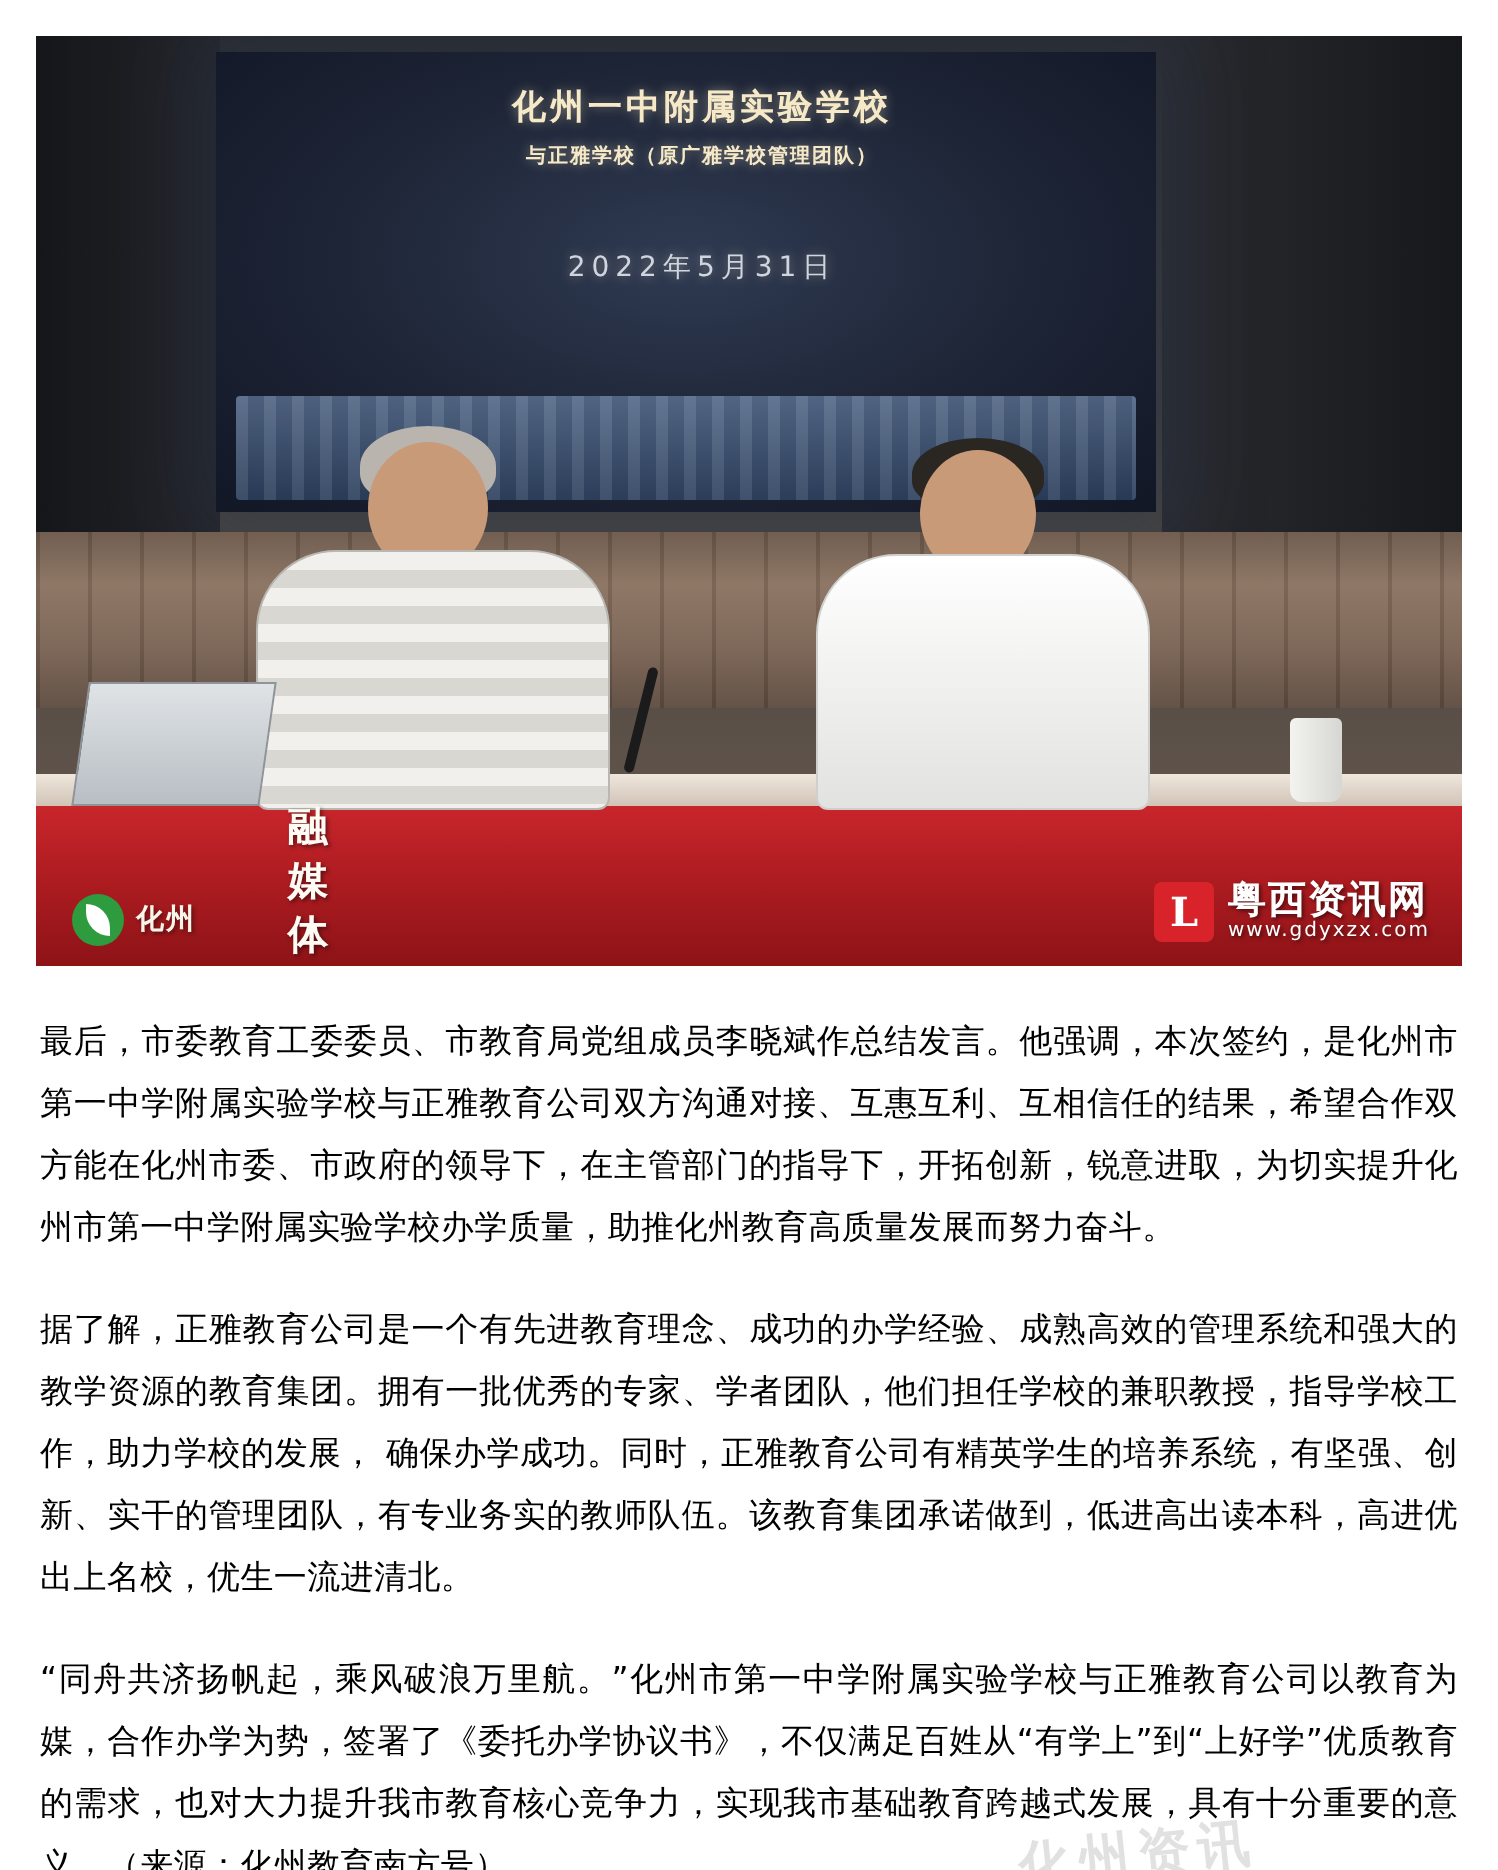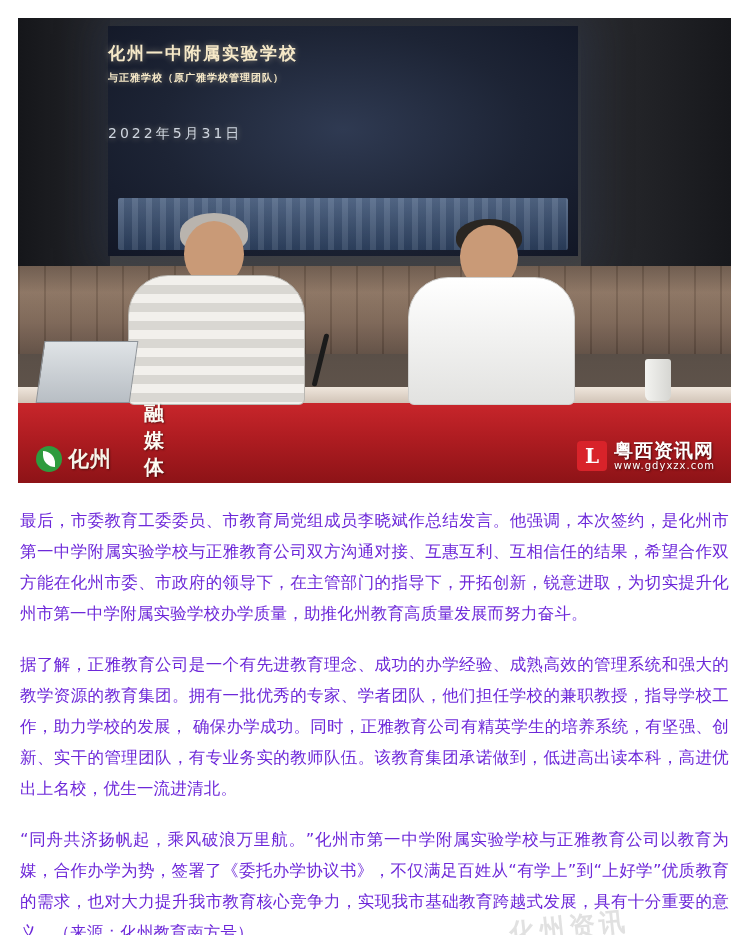--- a/index.html
+++ b/index.html
@@ -42,24 +42,24 @@
     left: 90px;
     top: 8px;
     width: 470px;
     height: 230px;
     background:
       radial-gradient(ellipse at 50% 45%, #2f3a52 0%, #1d2435 55%, #121726 100%);
     box-shadow: 0 0 40px 12px rgba(40,60,100,0.25);
   }
   .screen-text {
     position: absolute;
-    left: 0;
+    left: 16px;
     right: 0;
     top: 16px;
-    text-align: left;
+    text-align: center;
     color: #f3efe6;
     font-family: "DejaVu Sans", "Liberation Sans", sans-serif;
     text-shadow: 0 0 6px rgba(255,240,200,0.45);
   }
   .screen-line1 { font-size: 17px; letter-spacing: 2px; font-weight: bold; color: #f6e9c8;}
   .screen-line2 { font-size: 10px; letter-spacing: 1px; margin-top: 6px; font-weight: bold; color: #f6e9c8;}
   .screen-title {
     font-size: 40px;
     font-weight: bold;
     letter-spacing: 6px;
@@ -174,21 +174,21 @@
     width: 26px; height: 26px; border-radius: 50%;
     background: #2e9b3e;
     position: relative;
   }
   .wm-left .leaf:after {
     content:"";
     position:absolute; left:7px; top:5px; width:12px; height:16px;
     background:#ffffff; border-radius: 0 12px 0 12px;
   }
   .wm-left .wm-text {
-    color: #f7f4ea; font-size: 21px; font-weight: bold; letter-spacing: 1px;
+    color: #f7f4ea; font-size: 14px; font-weight: bold; letter-spacing: 1px;
     text-shadow: 1px 1px 2px rgba(0,0,0,0.45);
   }
   .wm-sub {
     position: absolute; left: 108px; bottom: -8px;
     color: #fdfbf4; font-size: 20px; font-weight: bold; letter-spacing: 2px;
     text-shadow: 1px 1px 2px rgba(0,0,0,0.5);
   }
   .wm-right {
     position: absolute; right: 16px; bottom: 12px;
     display: flex; align-items: center; gap: 7px;
@@ -209,21 +209,21 @@
     text-align: right;
   }
 
   
   .article {
     padding: 22px 20px 0 20px;
   }
   .para {
     font-size: 16.5px;
     line-height: 31px;
-    color: #6d28d9;
+    color: #000000;
     text-align: justify;
     margin: 0 0 20px 0;
     letter-spacing: 0.2px;
   }
   .page-watermark {
     position: absolute;
     right: 120px;
     bottom: 8px;
     font-size: 26px;
     color: rgba(120,120,120,0.22);

